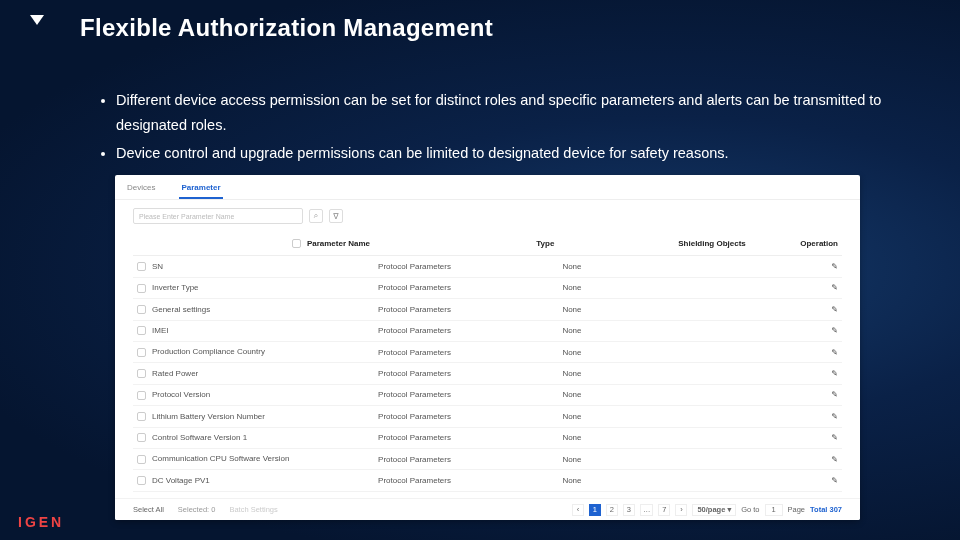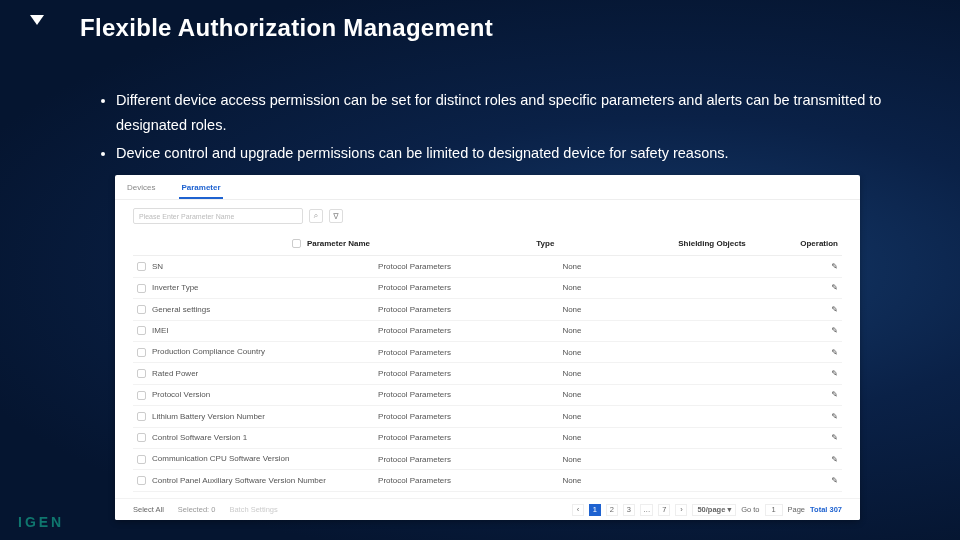--- a/index.html
+++ b/index.html
@@ -27,21 +27,21 @@
   .col-op { width:13%; text-align:right; color:#888; }
   .col-op-cell { text-align:right; color:#888; cursor:pointer; }
   .footer { position:absolute; bottom:0; left:0; right:0; height:22px; display:flex; align-items:center; padding:0 18px; font-size:7.5px; background:#fff; border-top:1px solid #f2f2f2; }
   .footer .left { display:flex; gap:14px; color:#999; }
   .footer .left .sa { color:#666; }
   .footer .right { margin-left:auto; display:flex; align-items:center; gap:5px; color:#666; }
   .pg { min-width:12px; height:12px; display:flex; align-items:center; justify-content:center; border:1px solid #eee; padding:0 2px; }
   .pg.active { background:#1e62d0; color:#fff; border-color:#1e62d0; }
   .pg-input { width:18px; height:12px; border:1px solid #eee; text-align:center; }
   .total { color:#1e62d0; font-weight:700; }
-  .logo { position:absolute; bottom:10px; left:18px; font-size:14px; font-weight:700; letter-spacing:3px; color:#0f766e; font-family:"Arial Narrow",Arial,sans-serif; }
+  .logo { position:absolute; bottom:10px; left:18px; font-size:14px; font-weight:700; letter-spacing:3px; color:#ef4444; font-family:"Arial Narrow",Arial,sans-serif; }
 </style>
 </head>
 <body>
 
 <div class="dropdown-caret"></div>
 <div class="title">Flexible Authorization Management</div>
 
 <div class="bullets">
   <ul id="bullet-ul">
       <li>Different device access permission can be set for distinct roles and specific parameters and alerts can be transmitted to designated roles.</li>
@@ -125,26 +125,20 @@
           <td>None</td>
           <td class="col-op-cell">✎</td>
         </tr>
         <tr>
           <td><span class="cb"></span><span>Communication CPU Software Version</span></td>
           <td>Protocol Parameters</td>
           <td>None</td>
           <td class="col-op-cell">✎</td>
         </tr>
         <tr>
-          <td><span class="cb"></span><span>Control Panel Auxiliary Software Version Number</span></td>
-          <td>Protocol Parameters</td>
-          <td>None</td>
-          <td class="col-op-cell">✎</td>
-        </tr>
-        <tr>
           <td><span class="cb"></span><span>DC Voltage PV1</span></td>
           <td>Protocol Parameters</td>
           <td>None</td>
           <td class="col-op-cell">✎</td>
         </tr>
       </tbody>
   </table>
   <div class="footer">
     <div class="left">
       <span class="sa">Select All</span>

